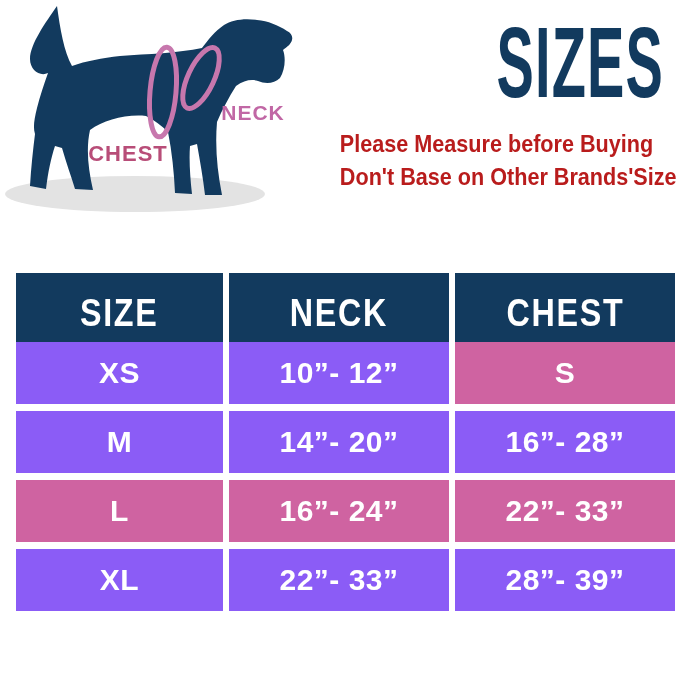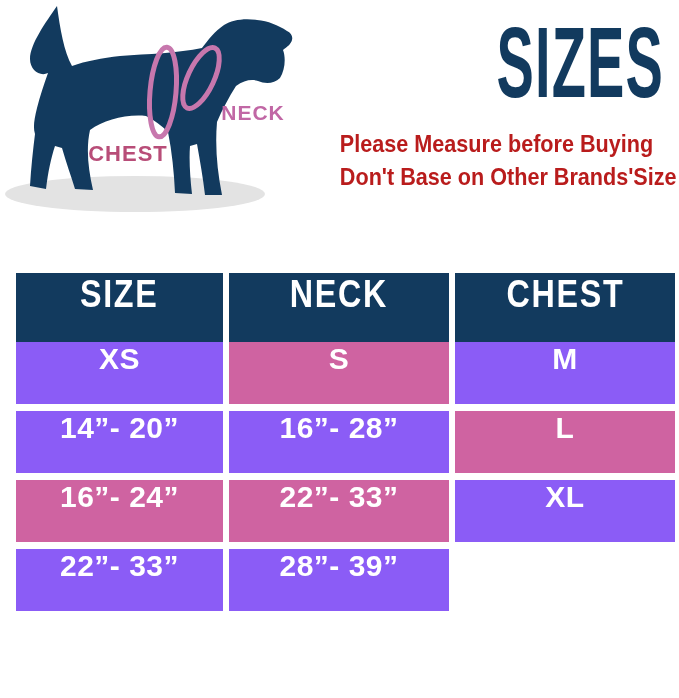--- a/index.html
+++ b/index.html
@@ -20,21 +20,21 @@
   }
   .subtitle .sub-line{display:block;transform:scaleX(0.9);transform-origin:50% 50%;white-space:nowrap;}
   
   .size-table{
     position:absolute;left:16px;top:273px;width:659px;
     display:grid;grid-template-columns:207px 220px 220px;
     grid-auto-rows:62px;row-gap:7px;column-gap:6px;
   }
   .size-table .hdr{height:80px;}
   .cell{
-    display:flex;align-items:flex-start;justify-content:center;
+    display:flex;align-items:center;justify-content:center;
     color:#ffffff;font-weight:700;
   }
   .cell.hdr{background:#123a5e;}
   .cell.gray{background:#8b5cf6;}
   .cell.pink{background:#cf63a1;}
   .hdr-txt{font-size:38px;letter-spacing:2px;transform:scaleX(0.85);white-space:nowrap;}
   .val-txt{font-size:30px;letter-spacing:0.5px;white-space:nowrap;}
 </style>
 </head>
 <body>
@@ -100,20 +100,23 @@
     <div class="cell hdr">
       <span class="hdr-txt">NECK</span>
     </div>
     <div class="cell hdr">
       <span class="hdr-txt">CHEST</span>
     </div>
 
     <div class="cell gray">
       <span class="val-txt">XS</span>
     </div>
+    <div class="cell gray">
+      <span class="val-txt">10”- 12”</span>
+    </div>
 
     <div class="cell pink">
       <span class="val-txt">S</span>
     </div>
 
     <div class="cell gray">
       <span class="val-txt">M</span>
     </div>
     <div class="cell gray">
       <span class="val-txt">14”- 20”</span>

